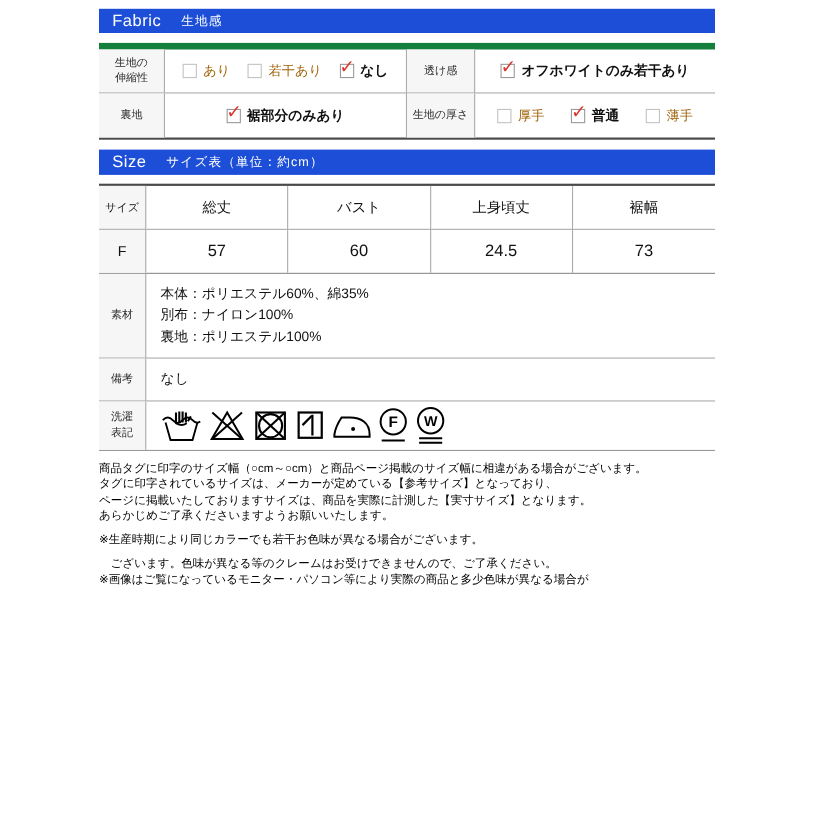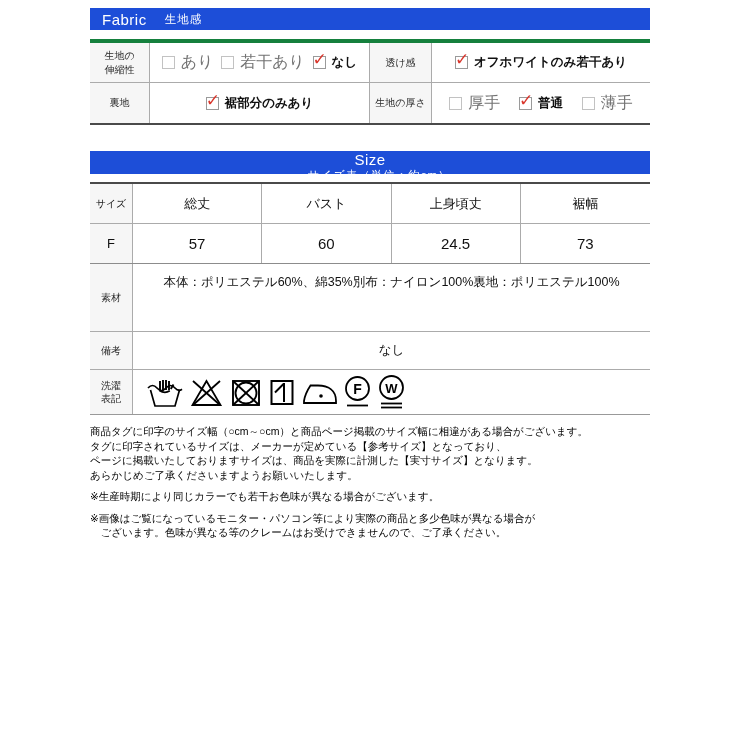--- a/index.html
+++ b/index.html
@@ -10,51 +10,51 @@
   }
   .content{position:absolute;left:90px;top:8px;width:560px;}
 
   
   .secbar{height:22px;background:#1d4ed8;display:flex;align-items:center;padding:0 12px;box-sizing:border-box;}
   .secbar .en{color:#fff;font-size:15px;letter-spacing:.5px;}
   .secbar .ja{color:#fff;font-size:11.5px;margin-left:18px;letter-spacing:1px;}
 
   
   .ftable{margin-top:9px;display:grid;grid-template-columns:60px 220px 62px 218px;
-    border-top:4px solid #15803d;border-bottom:2px solid #4a4a4a;}
+    border-top:6px solid #15803d;border-bottom:2px solid #4a4a4a;}
   .fcell{height:40px;display:flex;align-items:center;justify-content:center;box-sizing:border-box;}
   .lab{background:#f6f6f6;border-right:1px solid #ababab;font-size:10px;color:#2b2b2b;
     text-align:center;line-height:1.35;flex-direction:column;}
   .row1{border-bottom:1px solid #ababab;}
   .vdiv{border-right:1px solid #ababab;}
   .opts{display:flex;justify-content:space-around;width:100%;padding:0 8px;box-sizing:border-box;}
 
   
-  .opt{display:inline-flex;align-items:center;font-size:16px;color:#737373;white-space:nowrap;}
+  .opt{display:inline-flex;align-items:center;font-size:12px;color:#a16207;white-space:nowrap;}
   .cb{width:11px;height:11px;border:1.5px solid #c2c2c2;display:inline-block;position:relative;margin-right:6px;flex:none;background:#fff;}
   .opt.checked{color:#101010;font-weight:600;font-size:12.5px;}
   .opt.checked .cb{border-color:#9a9a9a;}
   .opt.checked .cb::after{content:"✓";position:absolute;left:-1px;top:-8px;font-size:17px;font-weight:bold;color:#d9362c;}
 
   
   .stable{margin-top:8px;display:grid;grid-template-columns:43px repeat(4,1fr);
     border-top:2px solid #4a4a4a;border-bottom:1px solid #8c8c8c;}
   .scell{display:flex;align-items:center;justify-content:center;box-sizing:border-box;border-right:1px solid #ababab;}
   .scell.last{border-right:none;}
   .shead{height:40px;border-bottom:1px solid #ababab;font-size:13px;}
   .sdata{height:39px;font-size:15px;}
   .sgray{background:#f6f6f6;}
   .shead.sgray{font-size:10px;}
 
   
   .itable{display:grid;grid-template-columns:43px 1fr;border-bottom:1px solid #999;}
   .icell{box-sizing:border-box;}
   .ilab{background:#f6f6f6;border-right:1px solid #ababab;display:flex;align-items:center;justify-content:center;
     font-size:10px;color:#2b2b2b;line-height:1.35;flex-direction:column;}
-  .ibody{padding:9px 13px;font-size:12.5px;line-height:1.55;display:flex;flex-direction:row;justify-content:center;}
+  .ibody{padding:9px 13px;font-size:12.5px;line-height:1.55;display:flex;flex-direction:column;justify-content:center;}
   .rowline{border-bottom:1px solid #ababab;}
   .material{min-height:68px;}
   .remarks{min-height:37px;}
   .care{min-height:40px;}
   .careicons{display:flex;align-items:center;gap:5px;padding:4px 13px;}
   .careicons svg{display:block;}
 
   
   .notes{margin-top:9px;font-size:10.5px;line-height:14.5px;color:#000;}
   .nblock{margin-bottom:7px;}
@@ -125,21 +125,21 @@
           <span>普通</span>
         </span>
         <span class="opt">
           <span class="cb"></span>
           <span>薄手</span>
         </span>
       </div>
     </div>
   </div>
 
-  <div class="secbar" style="margin-top:26px;height:23px;flex-direction:column;">
+  <div class="secbar" style="margin-top:9px;height:23px;">
     <span class="en">Size</span>
     <span class="ja">サイズ表（単位：約cm）</span>
   </div>
 
   <div class="stable">
     <div class="scell shead sgray">サイズ</div>
     <div class="scell shead">総丈</div>
     <div class="scell shead">バスト</div>
     <div class="scell shead">上身頃丈</div>
     <div class="scell shead last">裾幅</div>
@@ -230,18 +230,18 @@
     <div class="nblock">
       <div class="nline">商品タグに印字のサイズ幅（○cm～○cm）と商品ページ掲載のサイズ幅に相違がある場合がございます。</div>
       <div class="nline">タグに印字されているサイズは、メーカーが定めている【参考サイズ】となっており、</div>
       <div class="nline">ページに掲載いたしておりますサイズは、商品を実際に計測した【実寸サイズ】となります。</div>
       <div class="nline">あらかじめご了承くださいますようお願いいたします。</div>
     </div>
     <div class="nblock">
       <div class="nline">※生産時期により同じカラーでも若干お色味が異なる場合がございます。</div>
     </div>
     <div class="nblock">
+      <div class="nline">　ございます。色味が異なる等のクレームはお受けできませんので、ご了承ください。</div>
       <div class="nline">※画像はご覧になっているモニター・パソコン等により実際の商品と多少色味が異なる場合が</div>
-      <div class="nline">　ございます。色味が異なる等のクレームはお受けできませんので、ご了承ください。</div>
     </div>
   </div>
 
 </div>
 
 </body></html>

